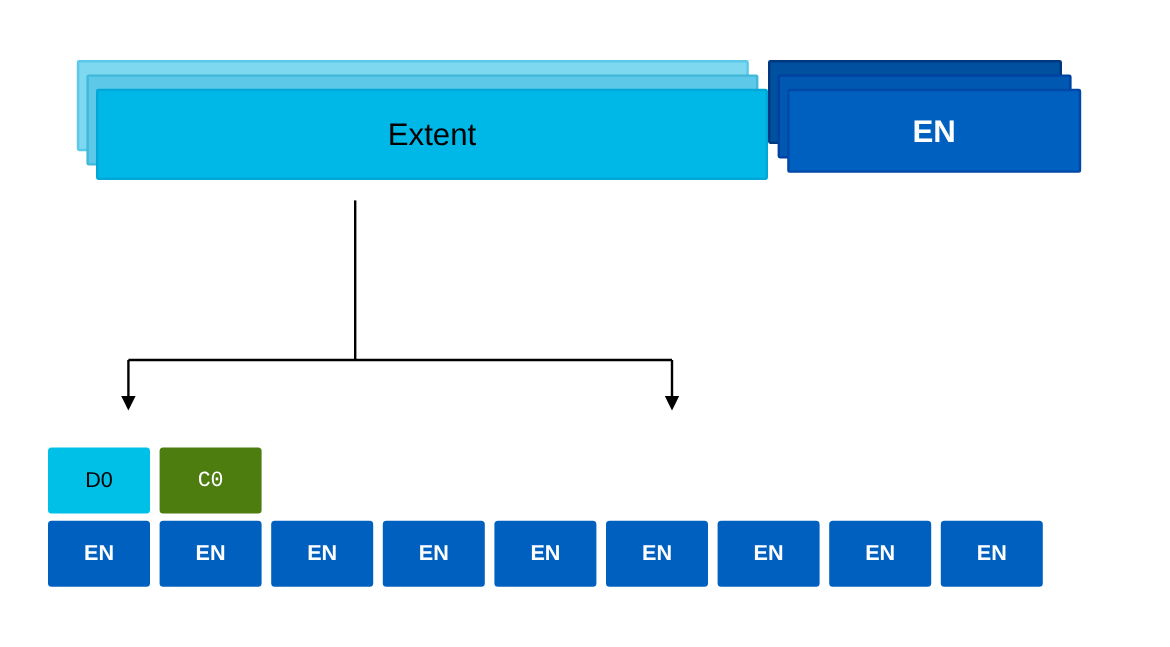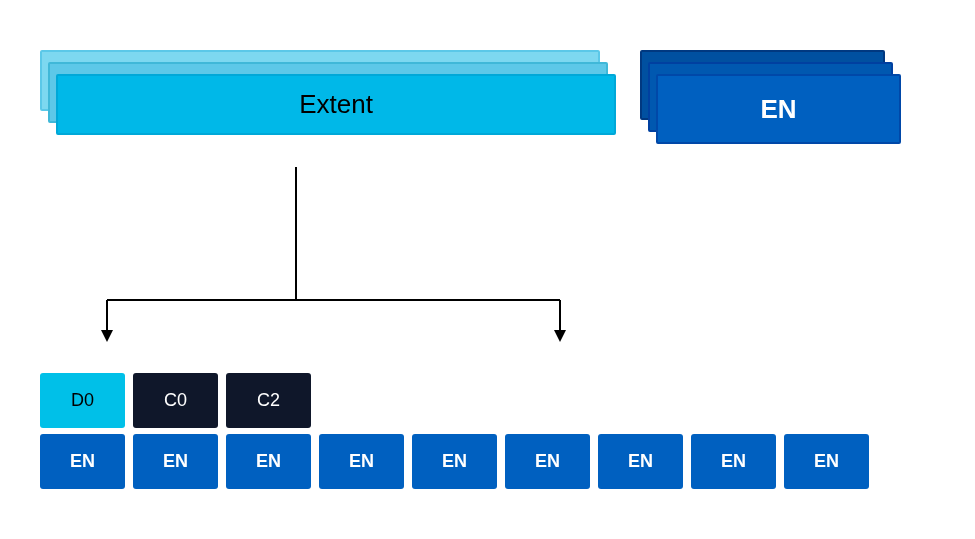--- a/index.html
+++ b/index.html
@@ -34,25 +34,26 @@
     
     .extent-stack {
       position: relative;
       width: 580px;
       height: 100px;
     }
 
     .extent-box {
       position: absolute;
       width: 560px;
-      height: 61px;
+      height: 76px;
       border-radius: 2px;
       display: flex;
       align-items: center;
       justify-content: center;
+      margin-left: 24px;
     }
 
     .extent-box-1 {
       background: #7dd8f0;
       border: 2px solid #5bc8e8;
       top: 0px;
       left: 0px;
     }
 
     .extent-box-2 {
@@ -156,22 +157,23 @@
       font-size: 18px;
       font-weight: 500;
     }
 
     .cell-d {
       background: #00c0e8;
       color: #000000;
     }
 
     .cell-c {
-      background: #0f172a;
-      color: #ffffff;
+      background: #4d7c0f;
+      color: #ffffff;
+      font-family: Liberation Mono, monospace;
     }
 
     .cell-en-blue {
       background: #0060c0;
       color: #ffffff;
       font-weight: bold;
     }
 
     .cell-en-dark {
       background: #0060c0;
@@ -219,23 +221,20 @@
 
   <div class="bottom-section">
 
     <div class="cell-row">
       <div class="cell cell-d">
         <span>D0</span>
       </div>
       <div class="cell cell-c">
         <span>C0</span>
       </div>
-      <div class="cell cell-c">
-        <span>C2</span>
-      </div>
     </div>
 
     <div class="cell-row">
       <div class="cell cell-en-blue">
         <span>EN</span>
       </div>
       <div class="cell cell-en-blue">
         <span>EN</span>
       </div>
       <div class="cell cell-en-blue">

